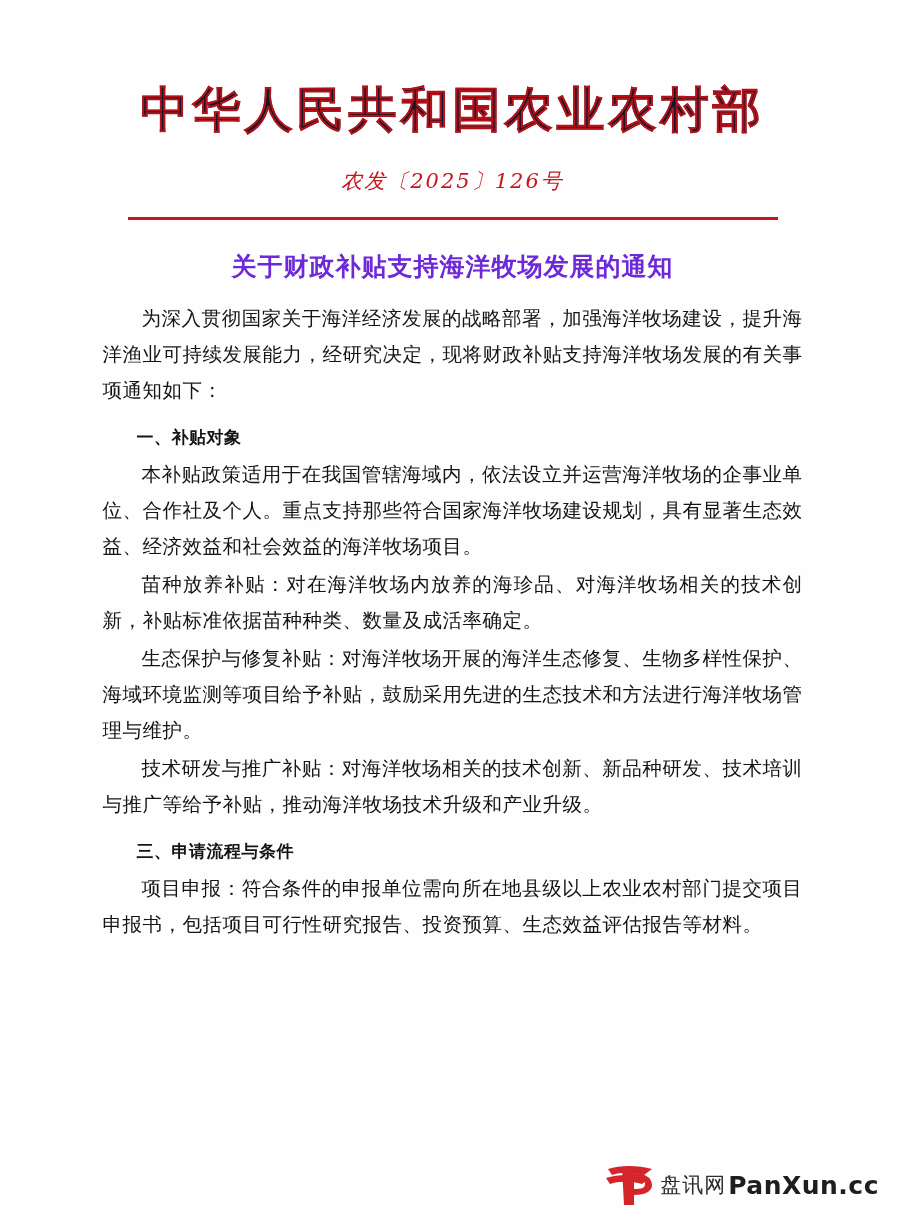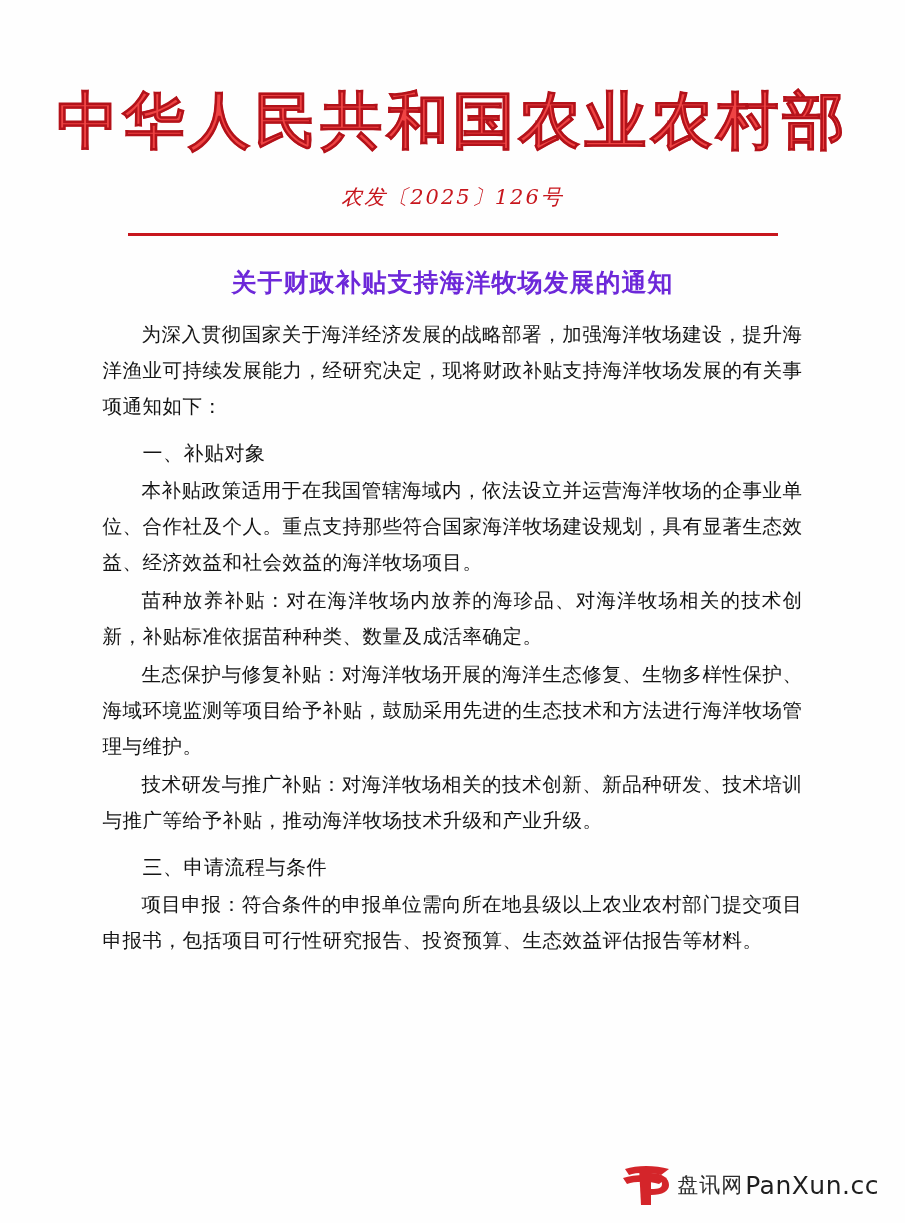--- a/index.html
+++ b/index.html
@@ -20,24 +20,24 @@
     left: 0; top: 0;
     width: 905px;
     height: 1223px;
     background: #fefefe;
   }
   .doc-header {
     padding-top: 86px;
     text-align: center;
   }
   .issuer {
-    font-family: Liberation Serif, serif;
+    font-family: Liberation Mono, monospace;
     font-weight: bold;
-    color: #ef4444;
-    font-size: 62px;
+    color: #0f172a;
+    font-size: 48px;
     letter-spacing: 4px;
     line-height: 1.15;
     white-space: nowrap;
     -webkit-text-stroke: 0.6px #b3121a;
   }
   .doc-number {
     margin-top: 26px;
     color: #c7161d;
     font-size: 21px;
     letter-spacing: 2px;
@@ -68,25 +68,26 @@
     font-size: 19.5px;
     line-height: 36px;
     text-align: justify;
     text-justify: inter-ideograph;
     text-indent: 2em;
     letter-spacing: 0.5px;
     color: #141414;
   }
   p.heading {
     margin: 10px 0 2px 0;
-    font-size: 20px;
+    font-size: 17px;
     line-height: 36px;
     text-indent: 2em;
     letter-spacing: 0.5px;
     color: #141414;
+    font-weight: bold;
   }
   .watermark {
     position: absolute;
     right: 26px;
     bottom: 16px;
     display: flex;
     align-items: center;
     gap: 2px;
   }
   .wm-logo {
@@ -96,21 +97,21 @@
   }
   .wm-cn {
     font-family: "DejaVu Sans", "Liberation Sans", sans-serif;
     font-size: 21px;
     color: #2b2b2b;
     letter-spacing: 1px;
   }
   .wm-en {
     font-family: "DejaVu Sans", "Liberation Sans", sans-serif;
     font-size: 25px;
-    font-weight: normal;
+    font-weight: bold;
     color: #1e1e1e;
     letter-spacing: 0.5px;
   }
 </style>
 </head>
 <body>
 
 <div class="page">
 
   <div class="doc-header">

